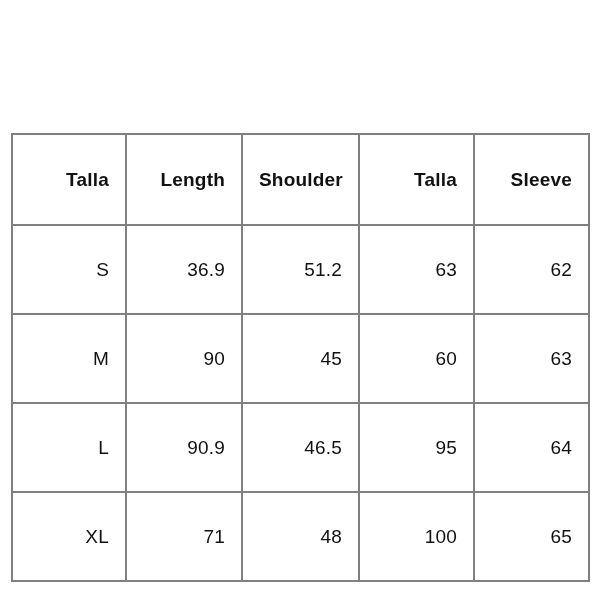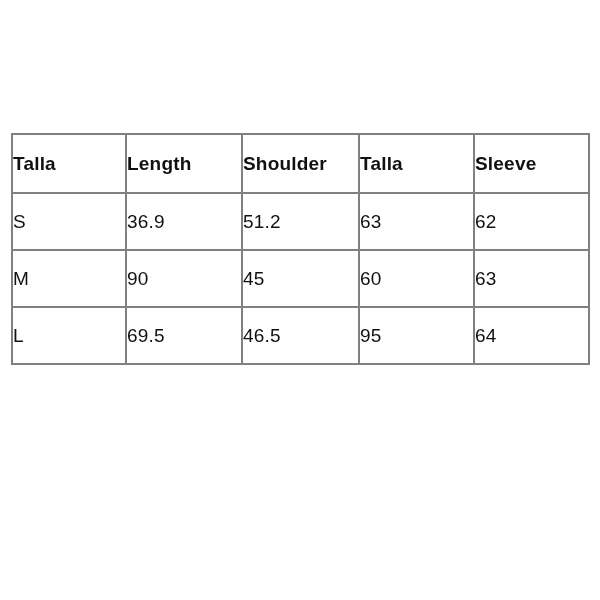--- a/index.html
+++ b/index.html
@@ -33,24 +33,24 @@
 
   .size-chart col.c-size    { width: 114px; }
   .size-chart col.c-length  { width: 116px; }
   .size-chart col.c-shoulder{ width: 117px; }
   .size-chart col.c-bust    { width: 115px; }
   .size-chart col.c-sleeve  { width: 115px; }
 
   .size-chart th,
   .size-chart td {
     border: 2px solid #808080;
-    text-align: left;
+    text-align: right;
     vertical-align: middle;
     color: #111111;
-    padding: 0;
+    padding: 16px;
   }
 
   .size-chart thead th {
     height: 57px;
     font-weight: bold;
     font-size: 19px;
     letter-spacing: 0.2px;
   }
 
   .size-chart tbody td {
@@ -94,21 +94,28 @@
       </tr>
       <tr>
         <td>M</td>
         <td>90</td>
         <td>45</td>
         <td>60</td>
         <td>63</td>
       </tr>
       <tr>
         <td>L</td>
-        <td>69.5</td>
+        <td>90.9</td>
         <td>46.5</td>
         <td>95</td>
         <td>64</td>
+      </tr>
+      <tr>
+        <td>XL</td>
+        <td>71</td>
+        <td>48</td>
+        <td>100</td>
+        <td>65</td>
       </tr>
     </tbody>
   </table>
 
 </div>
 
 </body></html>

